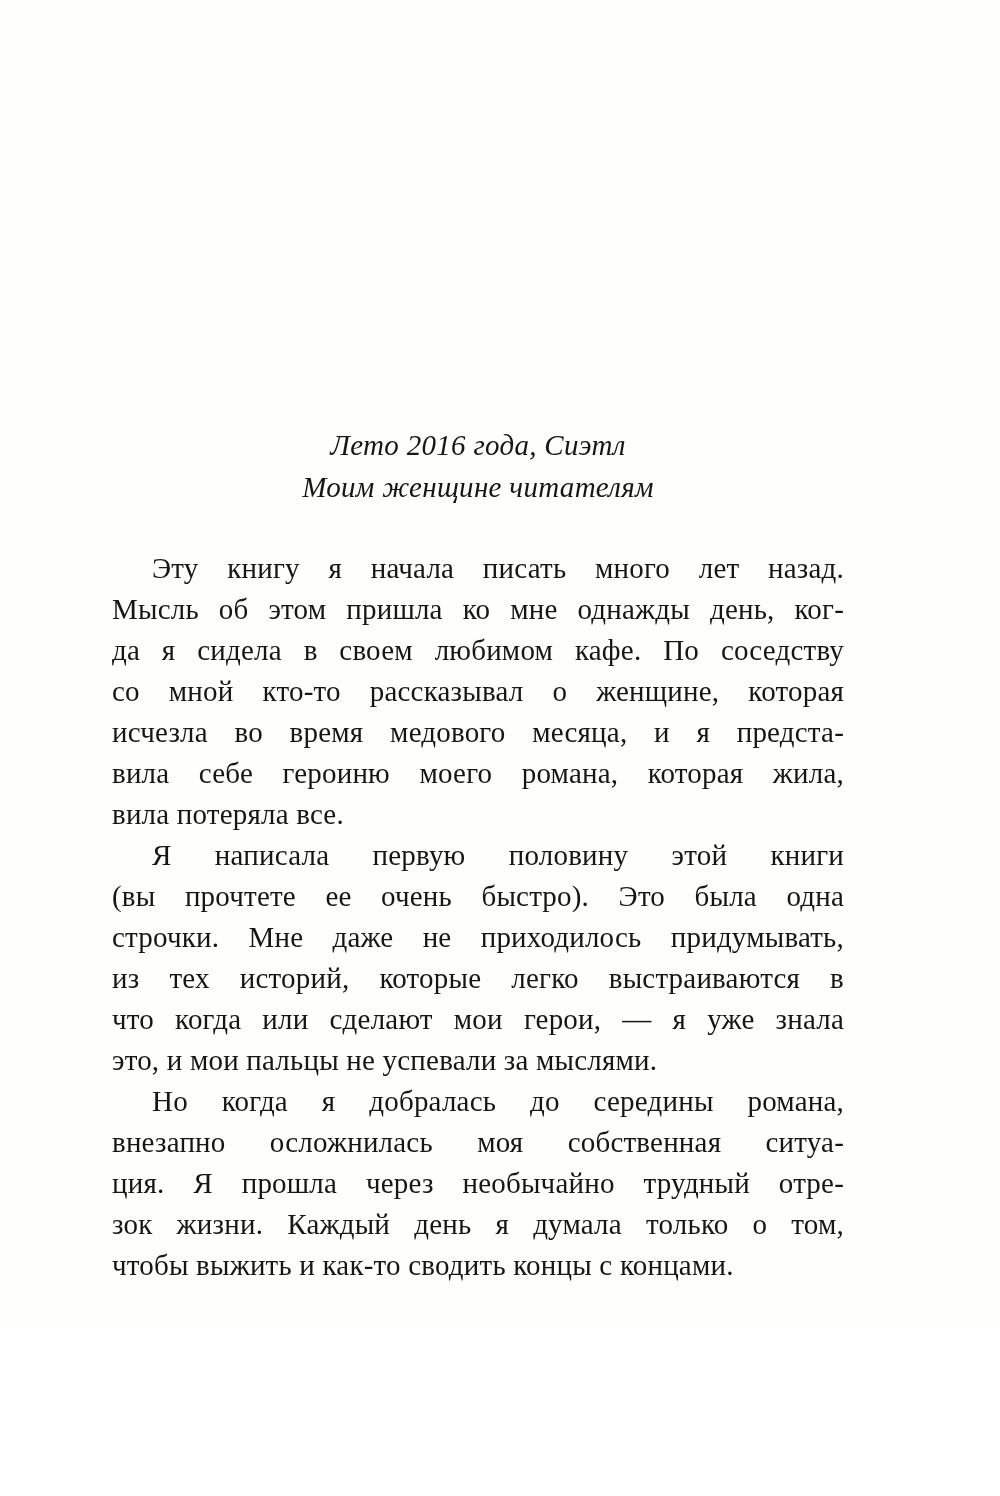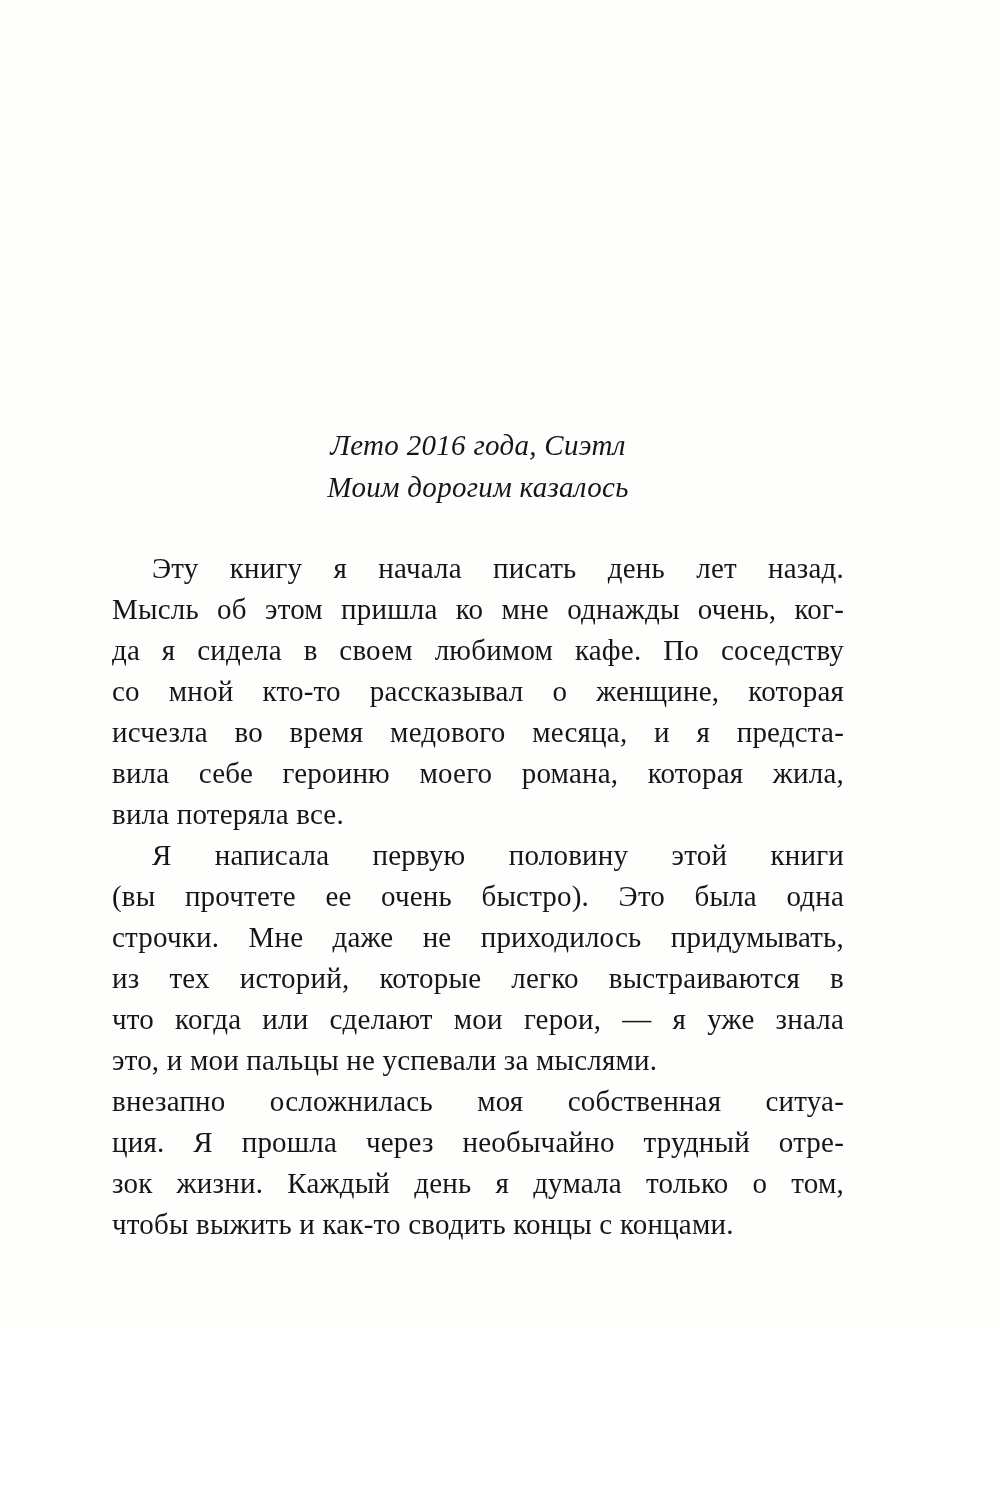--- a/index.html
+++ b/index.html
@@ -52,45 +52,46 @@
     color: #161616;
   }
 </style>
 </head>
 <body>
 
 <div class="book-page">
 
   <div class="dedication-heading">
     <div class="heading-line">Лето 2016 года, Сиэтл</div>
-    <div class="heading-line">Моим дорогим казалось</div>
+    <div class="heading-line">Моим женщине читателям</div>
   </div>
 
   <div class="body-text">
 
     <div class="paragraph">
-      <div class="text-line para-start">Эту книгу я начала писать день лет назад.</div>
-      <div class="text-line">Мысль об этом пришла ко мне однажды очень, ког-</div>
+      <div class="text-line para-start">Эту книгу я начала писать много лет назад.</div>
+      <div class="text-line">Мысль об этом пришла ко мне однажды день, ког-</div>
       <div class="text-line">да я сидела в своем любимом кафе. По соседству</div>
       <div class="text-line">со мной кто-то рассказывал о женщине, которая</div>
       <div class="text-line">исчезла во время медового месяца, и я предста-</div>
       <div class="text-line">вила себе героиню моего романа, которая жила,</div>
       <div class="text-line para-end">вила потеряла все.</div>
     </div>
 
     <div class="paragraph">
       <div class="text-line para-start">Я написала первую половину этой книги</div>
       <div class="text-line">(вы прочтете ее очень быстро). Это была одна</div>
       <div class="text-line">строчки. Мне даже не приходилось придумывать,</div>
       <div class="text-line">из тех историй, которые легко выстраиваются в</div>
       <div class="text-line">что когда или сделают мои герои, — я уже знала</div>
       <div class="text-line para-end">это, и мои пальцы не успевали за мыслями.</div>
     </div>
 
     <div class="paragraph">
+      <div class="text-line para-start">Но когда я добралась до середины романа,</div>
       <div class="text-line">внезапно осложнилась моя собственная ситуа-</div>
       <div class="text-line">ция. Я прошла через необычайно трудный отре-</div>
       <div class="text-line">зок жизни. Каждый день я думала только о том,</div>
       <div class="text-line para-end">чтобы выжить и как-то сводить концы с концами.</div>
     </div>
 
   </div>
 
   <div class="page-number">9</div>
 

